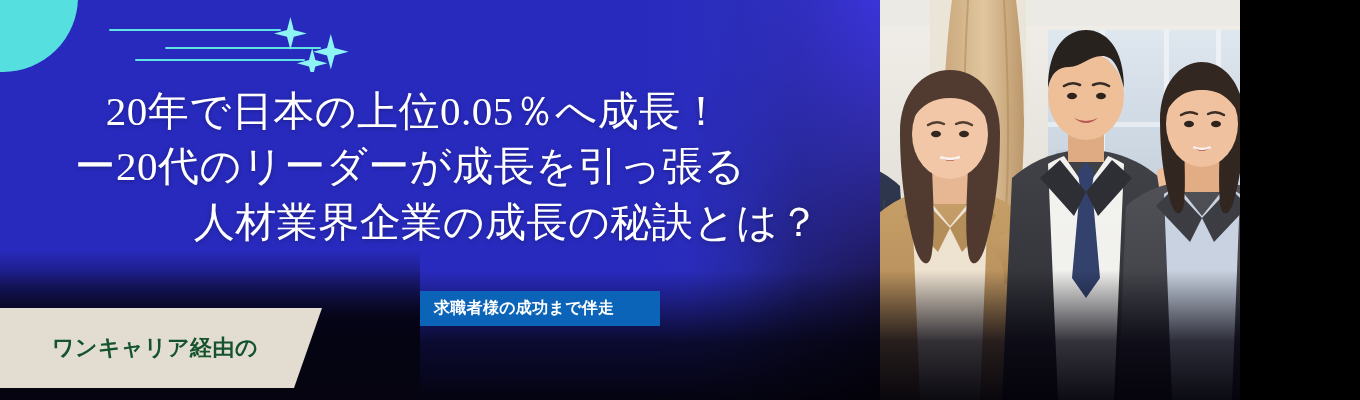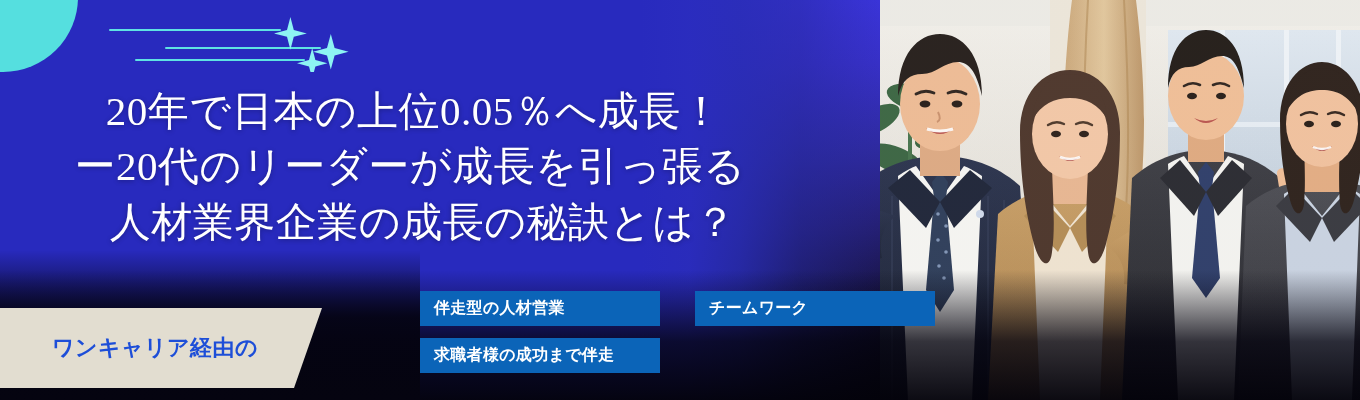--- a/index.html
+++ b/index.html
@@ -1,18 +1,18 @@
 <!DOCTYPE html>
 <html><head>
 <meta charset="utf-8">
 <style>
   html,body{margin:0;padding:0;background:#000;}
   *{box-sizing:border-box;}
   #banner{
-    position:relative;width:1360px;height:400px;overflow:hidden;
+    position:relative;width:1240px;height:400px;overflow:hidden;
     font-family:"Liberation Sans",sans-serif;
     background:#05040f;
   }
 
   
   .photo{position:absolute;top:0;right:0;width:680px;height:400px;overflow:hidden;}
   .photo svg{display:block;width:680px;height:400px;}
 
   
   .bg-grad{
@@ -57,28 +57,28 @@
   
   .headline{
     position:absolute;left:0;top:84px;width:820px;
     font-family:"Liberation Serif","DejaVu Serif",serif;
     color:#ffffff;text-align:center;
     text-shadow:0 1px 5px rgba(0,0,0,.30);
     letter-spacing:.5px;
   }
   .headline .l1{font-size:41px;line-height:54px;padding-left:8px;}
   .headline .l2{font-size:41px;line-height:56px;}
-  .headline .l3{font-size:41px;line-height:56px;padding-left:26px;}
+  .headline .l3{font-size:41px;line-height:56px;padding-left:26px;text-align:right;}
 
   
   .ribbon{
     position:absolute;left:0;top:308px;width:322px;height:80px;
     background:#e2ddd0;
     clip-path:polygon(0 0, 322px 0, 294px 80px, 0 80px);
-    color:#1d4ed8;
+    color:#14532d;
     font-family:"Liberation Serif","DejaVu Serif",serif;
     font-weight:700;
     display:flex;flex-direction:column;align-items:center;justify-content:center;
     line-height:34px;
   }
   .ribbon .r1{font-size:22px;padding-right:12px;letter-spacing:.5px;}
   .ribbon .r2{font-size:22px;padding-right:24px;letter-spacing:.5px;}
 
   
   .tags{position:absolute;left:420px;top:291px;width:520px;}
@@ -358,21 +358,19 @@
 
   <div class="bottom-veil"></div>
   <div class="bottom-veil left"></div>
 
   <div class="ribbon">
     <div class="r1">ワンキャリア経由の</div>
   </div>
 
   <div class="tags">
     <div class="tagcol c1">
-      <div class="chip">伴走型の人材営業</div>
       <div class="chip">求職者様の成功まで伴走</div>
     </div>
     <div class="tagcol c2">
-      <div class="chip">チームワーク</div>
     </div>
   </div>
 
 </div>
 
 </body></html>

